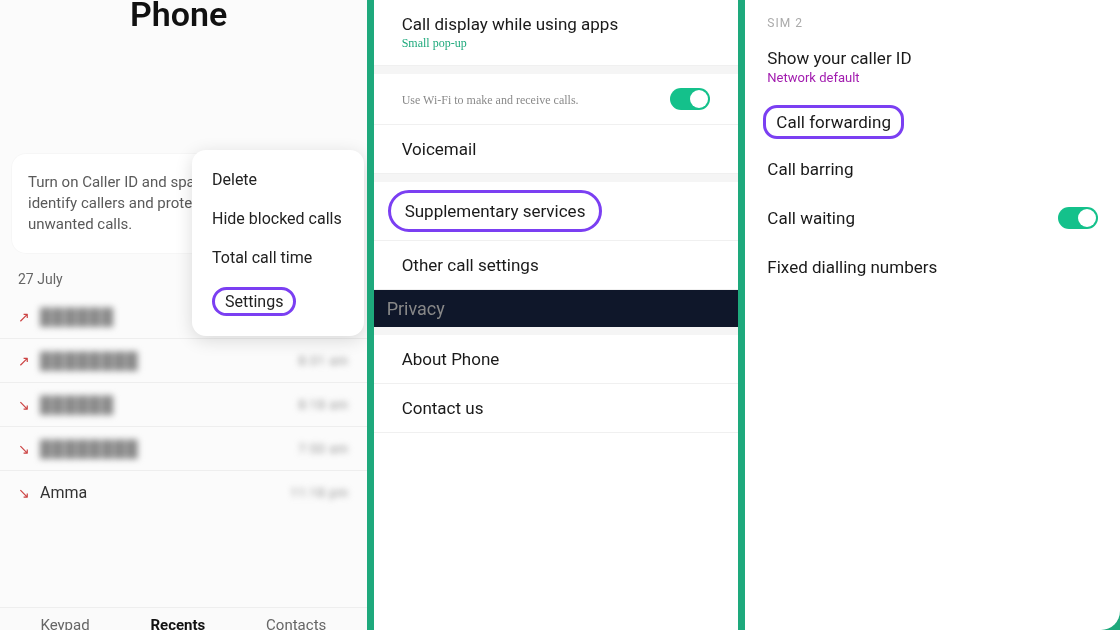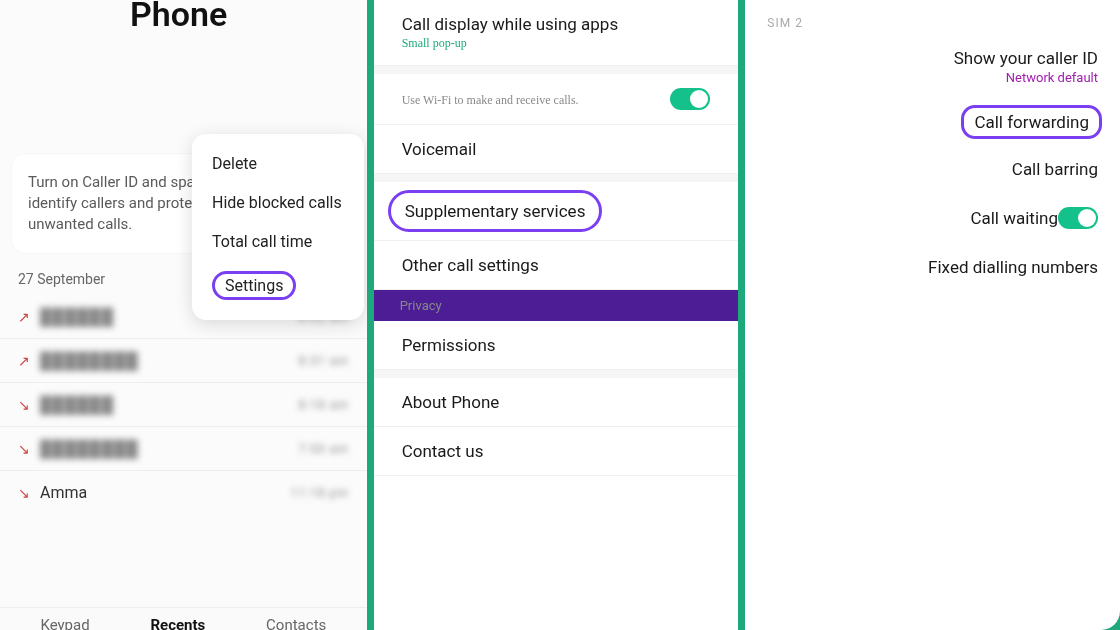--- a/index.html
+++ b/index.html
@@ -26,21 +26,21 @@
   .divider { width: 7px; background: #1ea97c; height: 100%; }
 
   
   .s0-title { font-size: 34px; font-weight: 600; color: #111; padding: 0 0 10px 130px; margin-top: -6px; }
   .s0-card {
     background: #fff; margin: 110px 12px 0 12px; padding: 18px 16px;
     border-radius: 14px; color: #5a5a5a; font-size: 15px; line-height: 1.4;
     box-shadow: 0 0 0 1px rgba(0,0,0,0.02);
   }
   .s0-popup {
-    position: absolute; top: 134px; left: 192px; width: 172px;
+    position: absolute; top: 150px; left: 192px; width: 172px;
     background: #fff; border-radius: 14px; box-shadow: 0 4px 18px rgba(0,0,0,0.14);
     padding: 10px 0; z-index: 5;
   }
   .s0-popup .item { padding: 10px 20px; font-size: 16px; color: #222; }
   .s0-date { font-size: 14px; color: #666; padding: 18px 18px 8px; }
   .s0-list { }
   .row { display: flex; align-items: center; padding: 12px 18px; border-top: 1px solid #eee; }
   .row:first-child { border-top: 0; }
   .row .icon { width: 22px; font-size: 14px; color: #c44; }
   .row .name { flex: 1; font-size: 16px; color: #333; }
@@ -52,29 +52,29 @@
 
   
   .hl { display: inline-block; border: 3px solid #7b3ff2; border-radius: 18px; padding: 2px 10px; }
 
   
   .s1 .srow { padding: 14px 28px; border-bottom: 1px solid #f0f0f0; display: flex; align-items: center; }
   .s1 .srow .main { flex: 1; }
   .s1 .srow .ttl { font-size: 17px; color: #1a1a1a; }
   .s1 .srow .sub { font-size: 12px; color: #1ea97c; margin-top: 2px; font-family: Liberation Serif, serif; }
   .s1 .srow .sub.gray { color: #8a8a8a; }
-  .s1 .group { background: #4c1d95; padding: 8px 26px; font-size: 13px; color: #888; }
+  .s1 .group { background: #0f172a; padding: 8px 13px; font-size: 18px; color: #888; }
   .hl-wide { border: 3px solid #7b3ff2; border-radius: 22px; padding: 8px 14px; display: inline-block; }
   .s1 .srow.hlrow { padding: 8px 14px; }
   .toggle { width: 40px; height: 22px; border-radius: 12px; background: #14c18b; position: relative; flex-shrink:0; }
   .toggle::after { content:""; position:absolute; top:2px; right:2px; width:18px; height:18px; background:#fff; border-radius:50%; }
 
   
   .s2 .top-lbl { font-size: 12px; color: #aaa; letter-spacing: 1px; padding: 16px 22px 4px; }
-  .s2 .srow { padding: 14px 22px; display:flex; align-items:center;text-align:right; }
+  .s2 .srow { padding: 14px 22px; display:flex; align-items:center; }
   .s2 .srow .main { flex: 1; }
   .s2 .srow .ttl { font-size: 17px; color: #1a1a1a; }
   .s2 .srow .sub { font-size: 13px; color: #a21caf; margin-top: 2px; }
   .s2 .hlrow { padding: 6px 18px; }
 </style>
 </head>
 <body>
 
 <div class="blob-tl"></div>
 <div class="blob-br"></div>
@@ -88,21 +88,21 @@
 
     <div class="s0-popup">
       <div class="item">Delete</div>
       <div class="item">Hide blocked calls</div>
       <div class="item">Total call time</div>
       <div class="item">
         <span class="hl">Settings</span>
       </div>
     </div>
 
-    <div class="s0-date">27 September</div>
+    <div class="s0-date">27 July</div>
 
     <div class="s0-list">
       <div class="row">
         <div class="icon">↗</div>
         <div class="name blurred">██████</div>
         <div class="time blurred">8:32 am</div>
       </div>
       <div class="row">
         <div class="icon">↗</div>
         <div class="name blurred">████████</div>
@@ -156,25 +156,20 @@
     <div style="height:8px;background:#f5f5f5;"></div>
     <div class="srow hlrow">
       <div class="main"><span class="hl-wide"><span class="ttl">Supplementary services</span></span></div>
     </div>
     <div class="srow">
       <div class="main">
           <div class="ttl">Other call settings</div>
         </div>
     </div>
     <div class="group">Privacy</div>
-    <div class="srow">
-      <div class="main">
-          <div class="ttl">Permissions</div>
-        </div>
-    </div>
     <div style="height:8px;background:#f5f5f5;"></div>
     <div class="srow">
       <div class="main">
           <div class="ttl">About Phone</div>
         </div>
     </div>
     <div class="srow">
       <div class="main">
           <div class="ttl">Contact us</div>
         </div>

